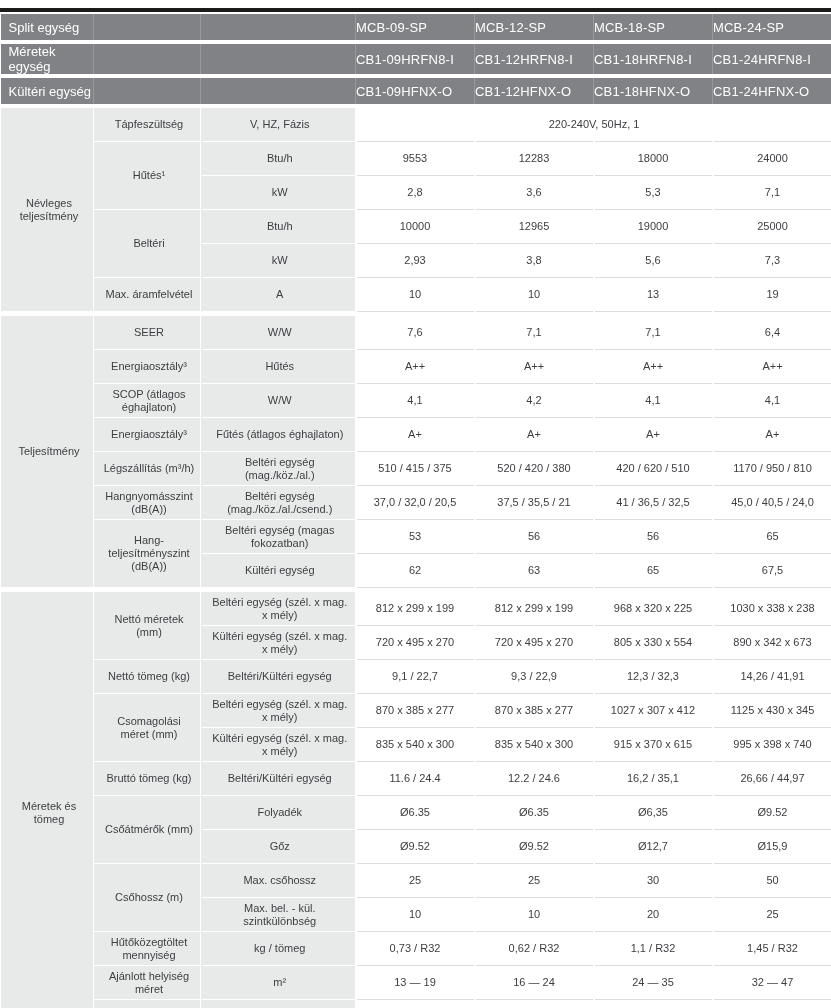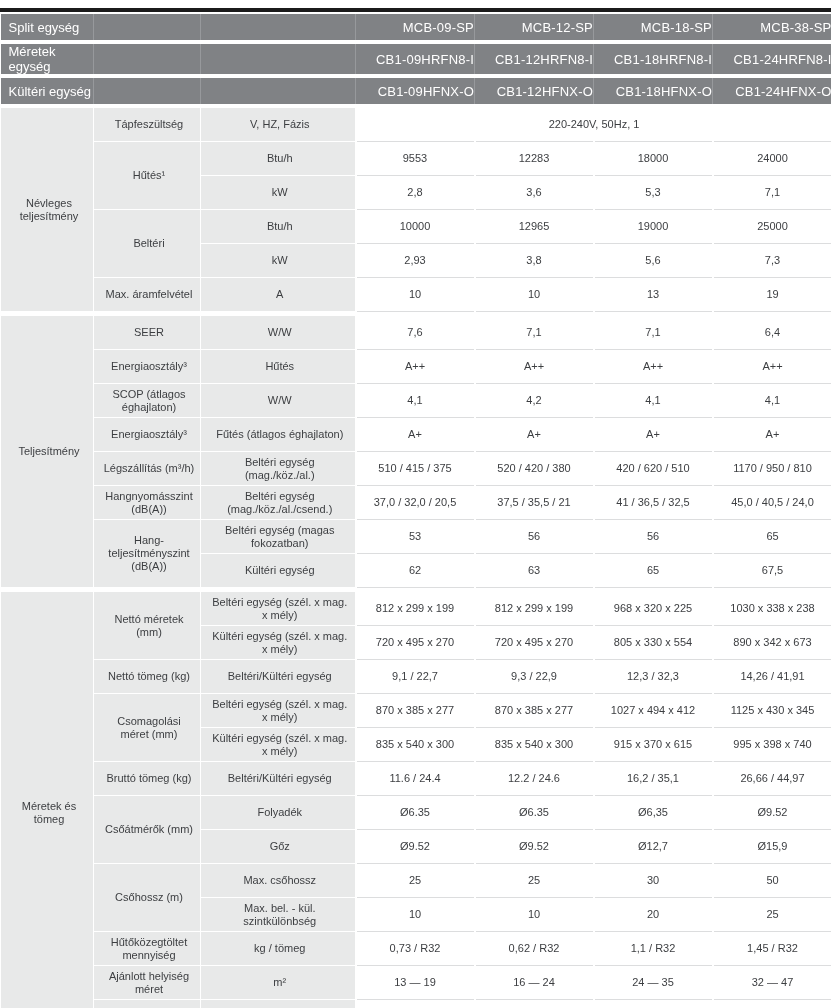--- a/index.html
+++ b/index.html
@@ -37,21 +37,21 @@
     color:var(--header_text);
     font-weight:normal;
     font-size:13px;
     height:26px;
     border-bottom:4px solid #fff;
     vertical-align:middle;
     padding:0;
   }
   thead td.h-label{text-align:left;padding-left:8px;}
   thead td.h-fill,thead td.h-model{border-left:1px solid var(--header_line);}
-  thead td.h-model{text-align:right;letter-spacing:.2px;}
+  thead td.h-model{text-align:left;letter-spacing:.2px;}
 
   
   tbody td{
     font-size:11px;
     line-height:13px;
     height:29px;
     vertical-align:middle;
     padding:2px 4px;
   }
   td.cat,td.lbl,td.sub{
@@ -85,21 +85,21 @@
         <col class="c-val">
     </colgroup>
     <thead>
         <tr class="header-row">
           <td class="h-label">Split egység</td>
           <td class="h-fill"></td>
           <td class="h-fill"></td>
           <td class="h-model">MCB-09-SP</td>
           <td class="h-model">MCB-12-SP</td>
           <td class="h-model">MCB-18-SP</td>
-          <td class="h-model">MCB-38-SP</td>
+          <td class="h-model">MCB-24-SP</td>
         </tr>
         <tr class="header-row">
           <td class="h-label">Méretek egység</td>
           <td class="h-fill"></td>
           <td class="h-fill"></td>
           <td class="h-model">CB1-09HRFN8-I</td>
           <td class="h-model">CB1-12HRFN8-I</td>
           <td class="h-model">CB1-18HRFN8-I</td>
           <td class="h-model">CB1-24HRFN8-I</td>
         </tr>
@@ -254,21 +254,21 @@
           <td class="val">9,1 / 22,7</td>
           <td class="val">9,3 / 22,9</td>
           <td class="val">12,3 / 32,3</td>
           <td class="val">14,26 / 41,91</td>
         </tr>
         <tr class="body-row">
           <td class="lbl" rowspan="2">Csomagolási méret (mm)</td>
           <td class="sub">Beltéri egység (szél. x mag. x mély)</td>
           <td class="val">870 x 385 x 277</td>
           <td class="val">870 x 385 x 277</td>
-          <td class="val">1027 x 494 x 412</td>
+          <td class="val">1027 x 307 x 412</td>
           <td class="val">1125 x 430 x 345</td>
         </tr>
         <tr class="body-row">
           <td class="sub">Kültéri egység (szél. x mag. x mély)</td>
           <td class="val">835 x 540 x 300</td>
           <td class="val">835 x 540 x 300</td>
           <td class="val">915 x 370 x 615</td>
           <td class="val">995 x 398 x 740</td>
         </tr>
         <tr class="body-row">

